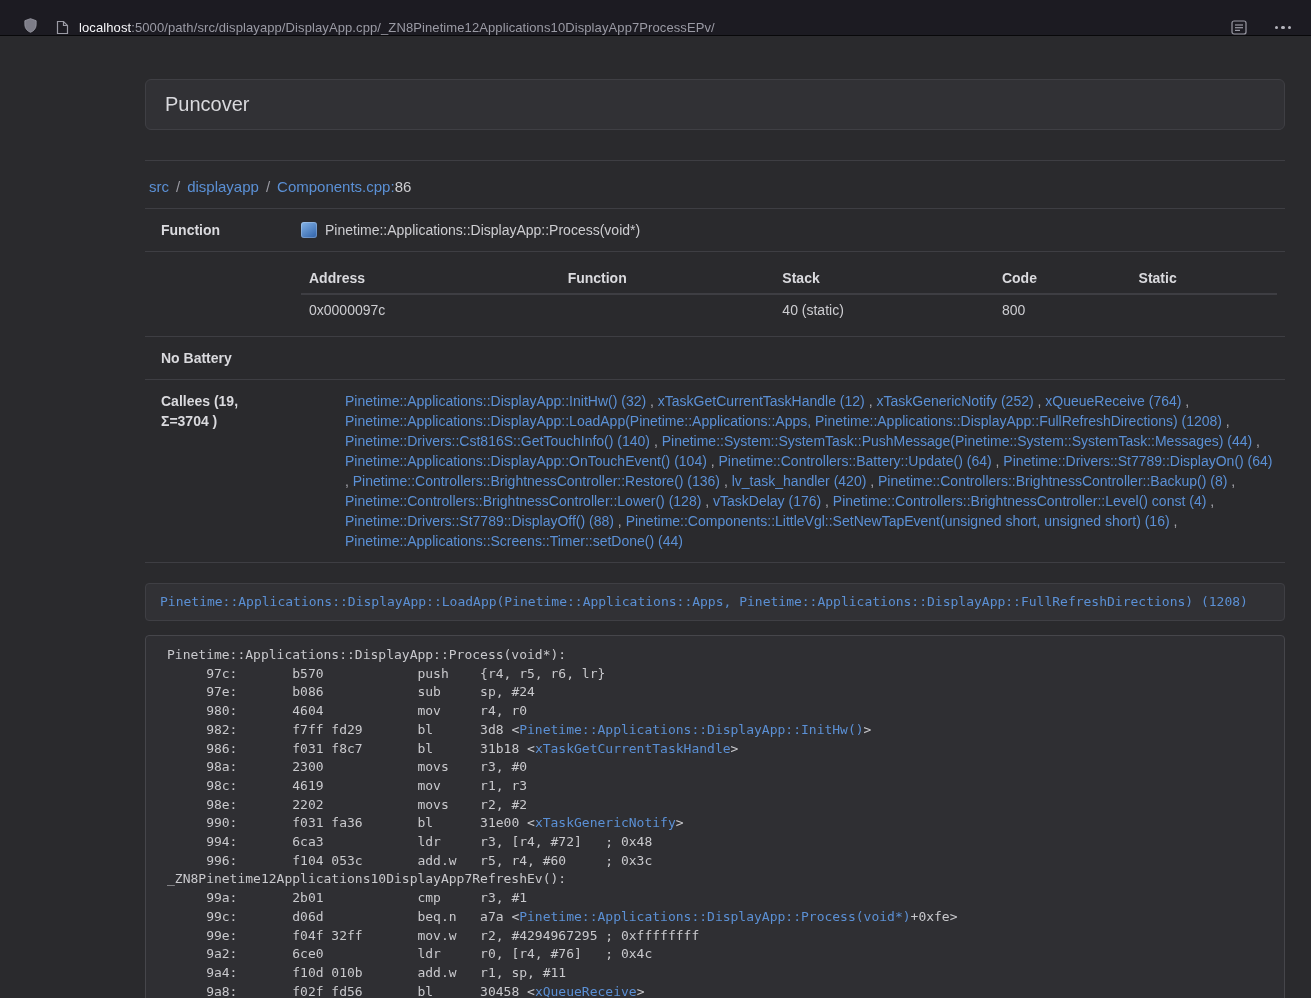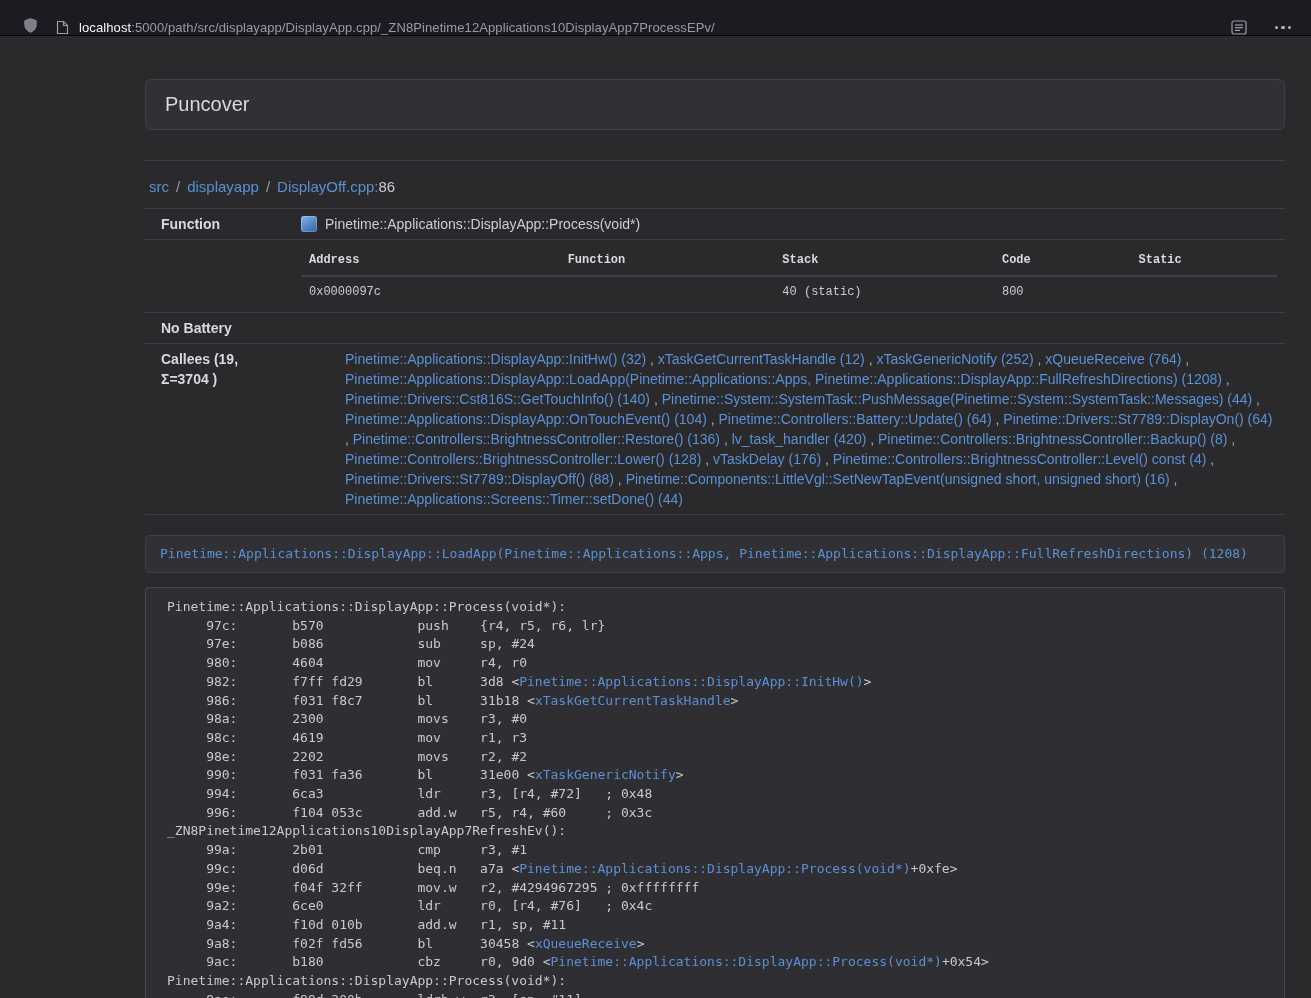--- a/index.html
+++ b/index.html
@@ -53,36 +53,36 @@
 
   .breadcrumb { padding: 17px 4px 13px; font-size: 15px; }
   .breadcrumb a { color: var(--link); text-decoration: none; cursor: pointer; }
   .breadcrumb .sep { color: var(--muted); margin: 0 7px; }
   .breadcrumb .linenum { color: var(--text); text-align: right; }
 
   table.fn { width: 100%; border-collapse: collapse; border-bottom: 1px solid var(--border); }
   table.fn > tbody > tr > th,
   table.fn > tbody > tr > td {
     border-top: 1px solid var(--border);
-    padding: 5px 8px; text-align: left; vertical-align: top;
+    padding: 11px 8px; text-align: left; vertical-align: top;
     font-size: 14px; line-height: 20px;
   }
   table.fn > tbody > tr > th {
     width: 148px; font-weight: bold; color: var(--bright); padding-left: 16px;
   }
   .fn-name { display: flex; align-items: center; gap: 8px; }
   .method-icon {
     width: 16px; height: 16px; border-radius: 3px; flex: none;
     background: linear-gradient(145deg, #86b5e8 0%, #3a6cb1 85%);
     box-shadow: inset 0 0 0 1px rgba(255,255,255,.22);
   }
 
   table.stats { width: 100%; border-collapse: collapse; }
   table.stats th, table.stats td {
-    text-align: left; padding: 5px 8px; font-size: 12px; line-height: 20px; font-family: Liberation Mono, monospace;
+    text-align: left; padding: 5px 8px; font-size: 14px; line-height: 20px;
   }
   table.stats th { color: var(--bright); border-bottom: 2px solid var(--border); font-weight: bold; }
 
   .callees { line-height: 20px; margin-left: 44px; }
   .callees a { color: var(--link); text-decoration: none; cursor: pointer; }
   .callees .csep { color: #a8a8af; }
 
   .sym-panel {
     margin-top: 20px; padding: 9px 14px; border-radius: 4px;
     font-family: "DejaVu Sans Mono", monospace; font-size: 13px; line-height: 18px;
@@ -138,21 +138,21 @@
 
 <div class="container">
 
   <div class="panel title-panel">
     <a href="#">Puncover</a>
   </div>
 
   <hr class="rule">
 
   <div class="breadcrumb">
-    <a href="#">src</a><span class="sep">/</span><a href="#">displayapp</a><span class="sep">/</span><a href="#">DisplayOff.cpp:</a><span class="linenum">86</span>
+    <a href="#">src</a><span class="sep">/</span><a href="#">displayapp</a><span class="sep">/</span><a href="#">Components.cpp:</a><span class="linenum">86</span>
   </div>
 
   <table class="fn">
     <tbody>
       <tr>
         <th>Function</th>
         <td>
           <span class="fn-name">
             <span class="method-icon"></span>
             <span>Pinetime::Applications::DisplayApp::Process(void*)</span>

